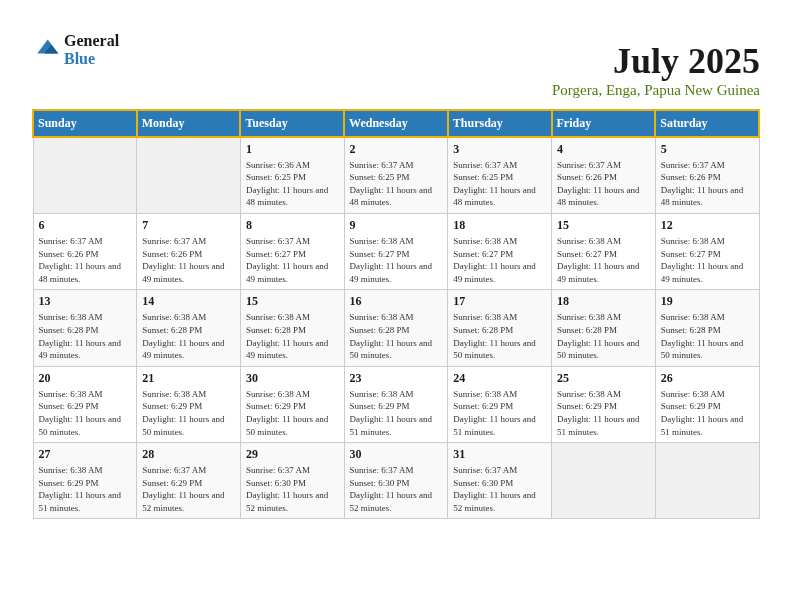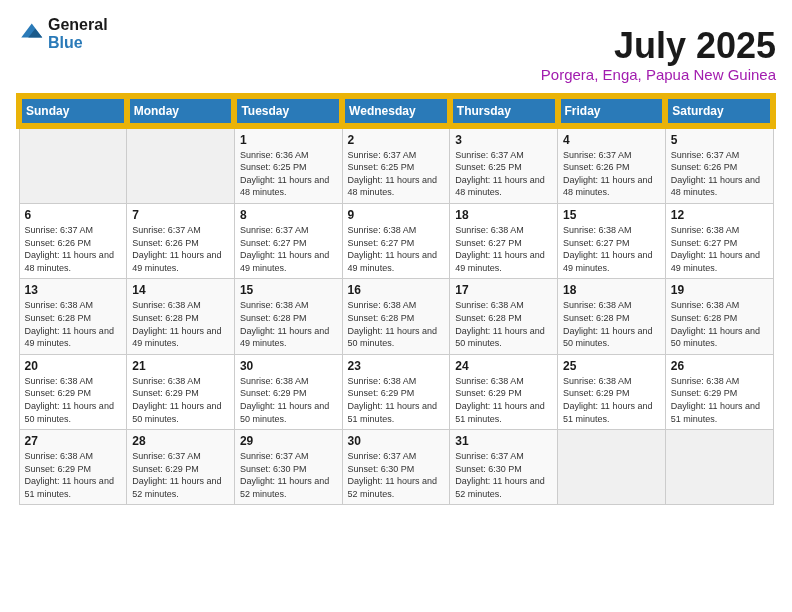--- a/index.html
+++ b/index.html
@@ -6,23 +6,24 @@
     body {
       width: 792px;
       height: 612px;
       font-family: Arial, sans-serif;
       background: #fff;
       overflow: hidden;
     }
     .page {
       width: 792px;
       height: 484px;
-      padding: 16px;
+      padding: 32px;
       display: flex;
       flex-direction: column;
+      font-family: Liberation Serif, serif;
     }
     .header {
       display: flex;
       justify-content: space-between;
       align-items: flex-start;
       margin-bottom: 10px;
     }
     .logo {
       display: flex;
       align-items: center;
@@ -37,35 +38,35 @@
       margin-top: 10px;
     }
     .main-title {
       font-size: 36px;
       font-weight: bold;
       color: #1a1a1a;
       line-height: 1.1;
     }
     .subtitle {
       font-size: 15px;
-      color: #a21caf;
+      color: #4d7c0f;
     }
     .calendar {
       width: 100%;
       border-collapse: collapse;
       flex: 1;
     }
     .calendar thead tr th {
       background: #2a7ab8;
       color: #fff;
       font-size: 12px;
       font-weight: bold;
       padding: 5px 4px;
       text-align: left;
-      border: 6px solid #eab308;
+      border: 2px solid #eab308;
     }
     .calendar tbody tr td {
       border: 1px solid #ccc;
       vertical-align: top;
       padding: 4px 5px;
       width: calc(100% / 7);
       font-size: 9.5px;
       color: #333;
       background: #fff;
       min-height: 75px;

